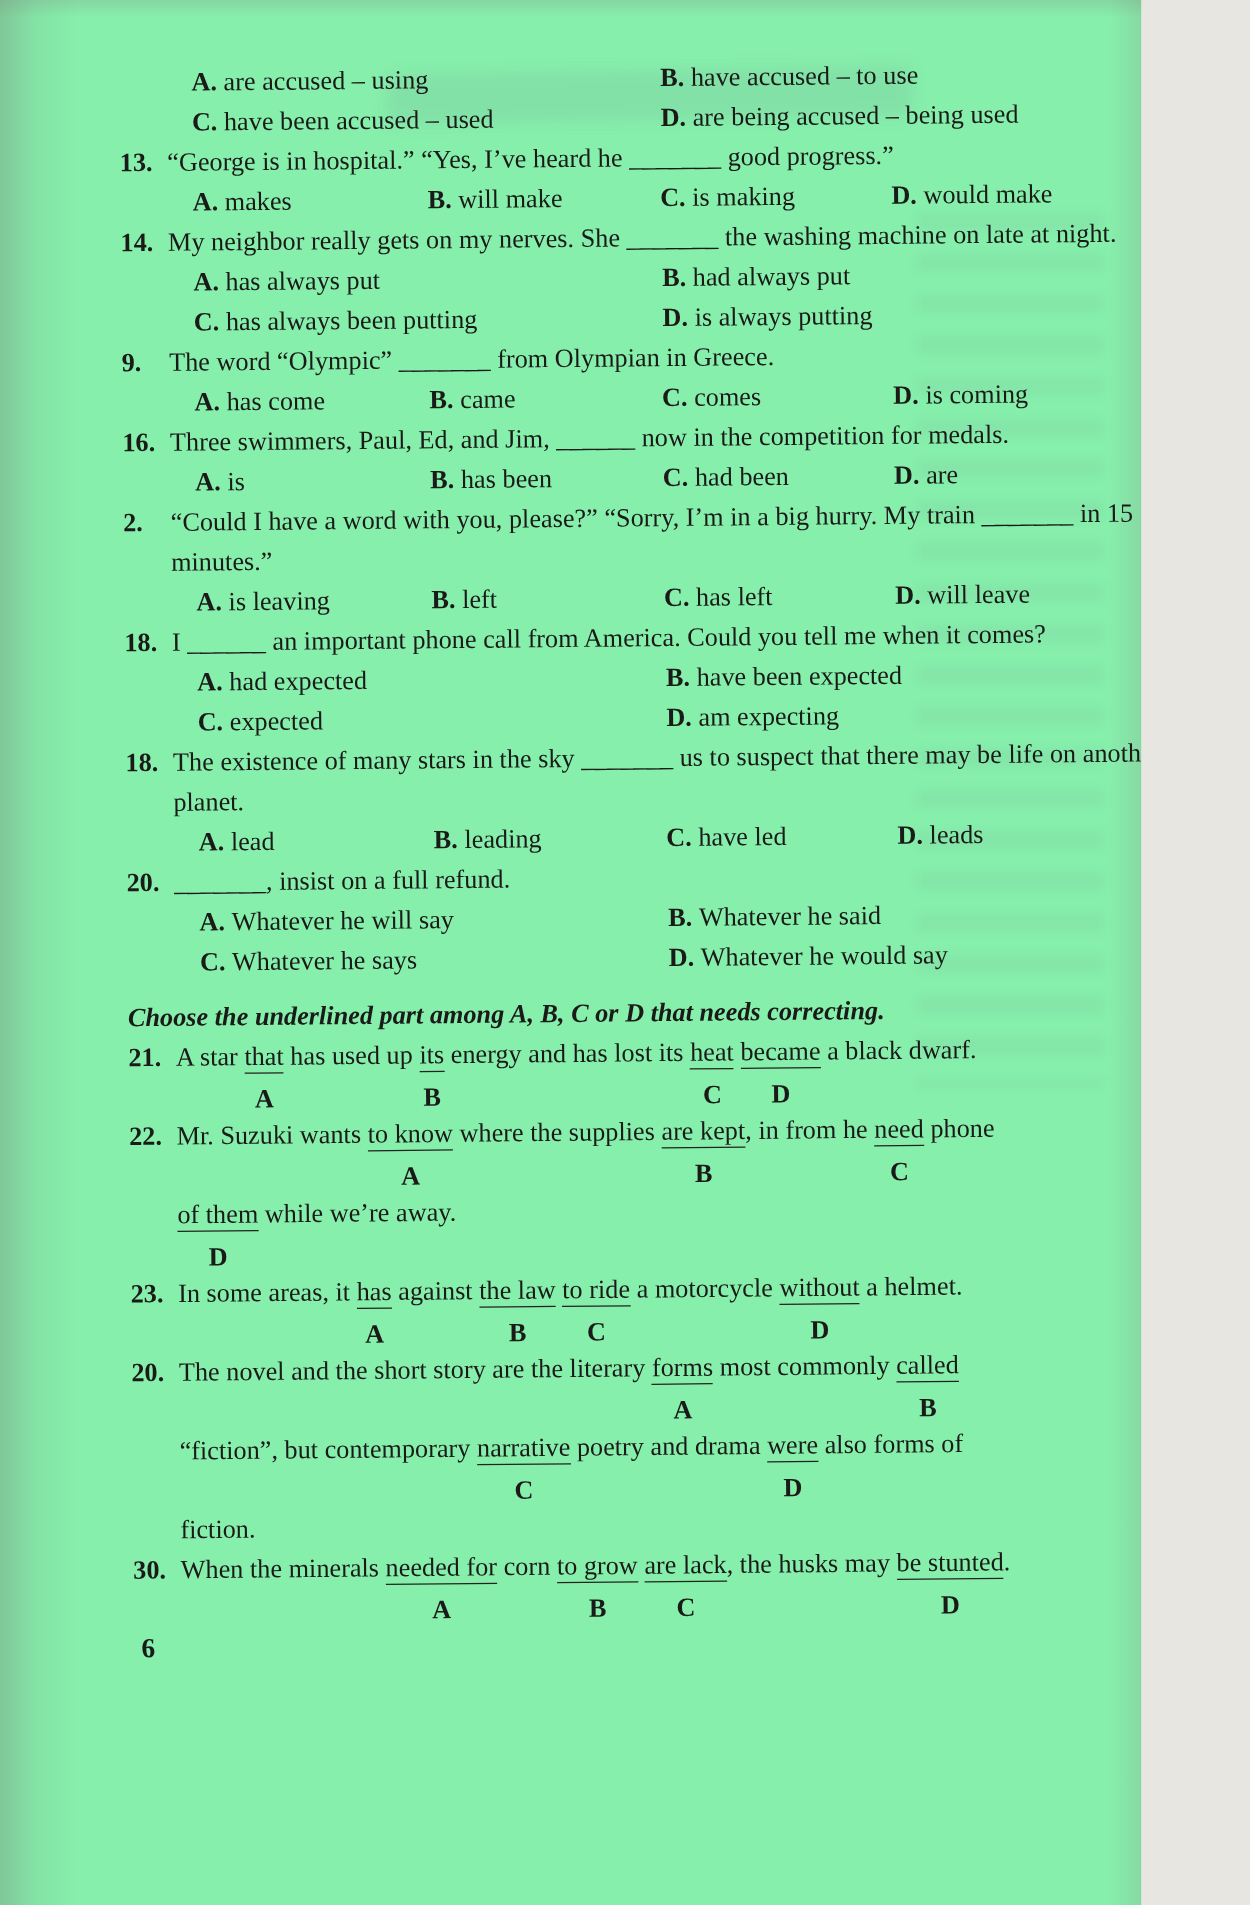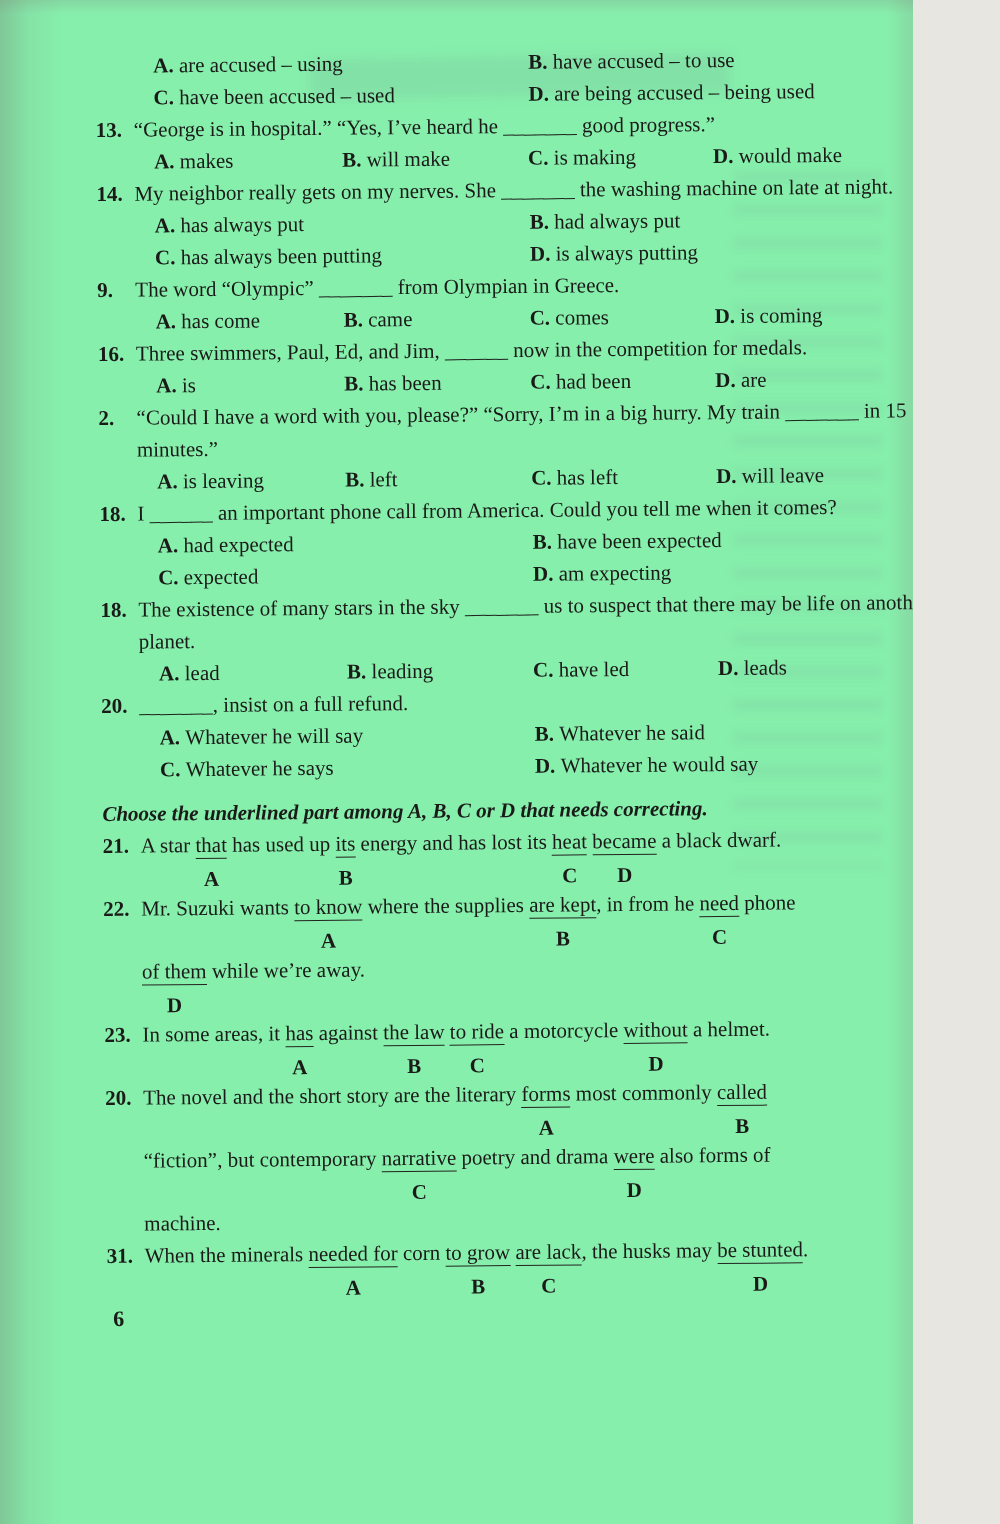--- a/index.html
+++ b/index.html
@@ -175,22 +175,22 @@
           <div class="cline labeled"><span class="useg">of them<span class="ulabel">D</span></span><span> while we’re away.</span></div>
         </div>
         <div class="q">
           <span class="qnum">23.</span>
           <div class="cline labeled"><span>In some areas, it </span><span class="useg">has<span class="ulabel">A</span></span><span> against </span><span class="useg">the law<span class="ulabel">B</span></span><span> </span><span class="useg">to ride<span class="ulabel">C</span></span><span> a motorcycle </span><span class="useg">without<span class="ulabel">D</span></span><span> a helmet.</span></div>
         </div>
         <div class="q">
           <span class="qnum">20.</span>
           <div class="cline labeled"><span>The novel and the short story are the literary </span><span class="useg">forms<span class="ulabel">A</span></span><span> most commonly </span><span class="useg">called<span class="ulabel">B</span></span></div>
           <div class="cline labeled"><span>“fiction”, but contemporary </span><span class="useg">narrative<span class="ulabel">C</span></span><span> poetry and drama </span><span class="useg">were<span class="ulabel">D</span></span><span> also forms of</span></div>
-          <div class="cline"><span>machine.</span></div>
+          <div class="cline"><span>fiction.</span></div>
         </div>
         <div class="q">
-          <span class="qnum">31.</span>
+          <span class="qnum">30.</span>
           <div class="cline labeled"><span>When the minerals </span><span class="useg">needed for<span class="ulabel">A</span></span><span> corn </span><span class="useg">to grow<span class="ulabel">B</span></span><span> </span><span class="useg">are lack<span class="ulabel">C</span></span><span>, the husks may </span><span class="useg">be stunted<span class="ulabel">D</span></span><span>.</span></div>
         </div>
       </div>
     <div class="pagenum">6</div>
   </div>
 </div>
 
 </body></html>

